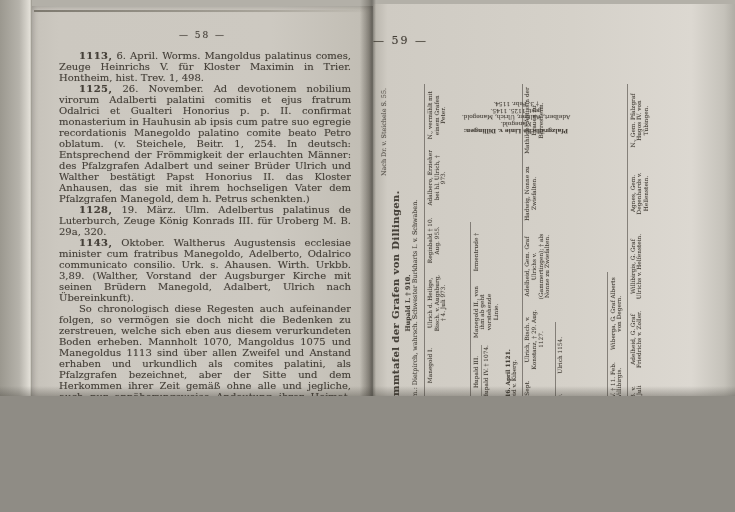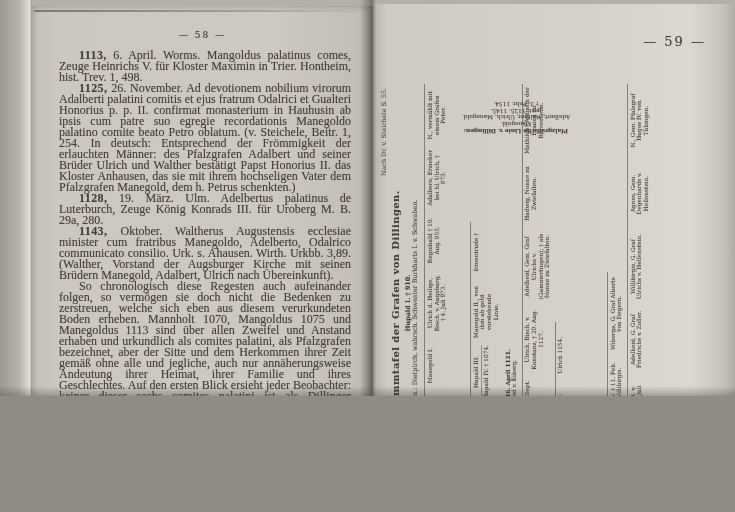--- a/index.html
+++ b/index.html
@@ -24,27 +24,27 @@
   .bottom-shade{position:absolute;left:0;bottom:0;width:735px;height:10px;
          background:linear-gradient(0deg,rgba(60,57,50,.35),transparent);}
 
   .ink{color:rgba(64,59,52,.95);text-shadow:0 0 .7px rgba(64,59,52,.4);}
   .faded{color:rgba(74,69,61,.8);}
 
   
   .pg-head{position:absolute;top:24px;width:100%;text-align:center;
          font-size:9px;letter-spacing:2px;}
   .body-col{position:absolute;left:27px;top:44px;width:292px;height:448px;
-         font-size:12px;line-height:11px;text-align:justify;overflow:hidden;font-family:Liberation Serif, serif;}
+         font-size:10px;line-height:11px;text-align:justify;overflow:hidden;}
   .body-col p{margin:0;text-indent:20px;}
   .body-col .num{font-weight:bold;letter-spacing:.4px;}
 
   
-  .pg-head-r{position:absolute;top:30px;left:0;width:92%;text-align:right;
-         font-size:13px;letter-spacing:2px;}
+  .pg-head-r{position:absolute;top:30px;left:0;width:92%;text-align:left;
+         font-size:11px;letter-spacing:2px;}
   .gen-table{position:absolute;left:-52px;top:140px;width:438px;height:318px;
          transform:rotate(-90deg);font-size:5.8px;line-height:6.6px;text-align:center;}
   .src-note{text-align:right;font-size:6.4px;margin:0 4px 2px 0;}
   .tbl-title{font-weight:bold;font-size:10px;line-height:11px;letter-spacing:.4px;margin-bottom:4px;}
   .root{font-size:6.4px;line-height:7.4px;margin-bottom:5px;}
   .gen-row{display:flex;align-items:flex-start;
          border-top:1px solid rgba(64,59,52,.55);padding-top:1.5px;margin-bottom:4px;}
   .gen-row .cell{flex:1;padding:0 3px;}
   .cell b{font-weight:bold;}
   .stack{margin-top:2px;border-top:1px solid rgba(64,59,52,.45);padding-top:1px;}
@@ -62,21 +62,21 @@
 <body>
 
 <div class="photo">
   <div class="left-sliver"></div>
 
   <div class="page-left">
     <div class="pg-head ink">— 58 —</div>
     <div class="body-col ink">
       <p><span class="num">1113,</span><span> 6. April. Worms. Mangoldus palatinus comes, Zeuge Heinrichs V. für Kloster Maximin in Trier. Hontheim, hist. Trev. 1, 498.</span></p>
       <p><span class="num">1125,</span><span> 26. November. Ad devotionem nobilium virorum Adalberti palatini comitis et ejus fratrum Odalrici et Gualteri Honorius p. p. II. confirmat monasterium in Hauhusin ab ipsis cum patre suo egregie recordationis Manegoldo palatino comite beato Petro oblatum. (v. Steichele, Beitr. 1, 254. In deutsch: Entsprechend der Frömmigkeit der erlauchten Männer: des Pfalzgrafen Adalbert und seiner Brüder Ulrich und Walther bestätigt Papst Honorius II. das Kloster Anhausen, das sie mit ihrem hochseligen Vater dem Pfalzgrafen Manegold, dem h. Petrus schenkten.)</span></p>
-      <p><span class="num">1128,</span><span> 19. März. Ulm. Adelbertus palatinus de Luterburch, Zeuge König Konrads III. für Uroberg M. B. 29a, 280.</span></p>
+      <p><span class="num">1128,</span><span> 19. März. Ulm. Adelbertus palatinus de Luterburch, Zeuge König Konrads III. für Uroberg M. B. 29a, 320.</span></p>
       <p><span class="num">1143,</span><span> Oktober. Waltherus Augustensis ecclesiae minister cum fratribus Manegoldo, Adelberto, Odalrico communicato consilio. Urk. s. Ahausen. Wirth. Urkbb. 3,89. (Walther, Vorstand der Augsburger Kirche mit seinen Brüdern Manegold, Adalbert, Ulrich nach Übereinkunft).</span></p>
       <p>So chronologisch diese Regesten auch aufeinander folgen, so vermögen sie doch nicht die Bedenken zu zerstreuen, welche sich eben aus diesem verurkundeten Boden erheben. Mannholt 1070, Mangoldus 1075 und Manegoldus 1113 sind über allen Zweifel und Anstand erhaben und urkundlich als comites palatini, als Pfalzgrafen bezeichnet, aber der Sitte und dem Herkommen ihrer Zeit gemäß ohne alle und jegliche, auch nur annäherungsweise Andeutung ihrer Heimat, ihrer Familie und ihres Geschlechtes. Auf den ersten Blick ersieht jeder Beobachter: keiner dieser sechs comites palatini ist als Dillinger bezeichnet und unter allen Grafen des Dillingenschen Hauses führt keiner den Titel comes palatinus. Die Dillinger finden sich nirgends als Pfalzgrafen eingetragen. Daher denn auch die verschiedensten Auffassungen bezüglich ihrer Stammesangehörigkeit und die nicht seltenen Verwechselungen nicht bloß mit Persönlichkeiten gleichen Namens, sondern auch ganz anderen Geschlechtes. Die völlige Unmöglichkeit, die fragliche pfalzgräfliche Familie auf der Alb als einen lebendigen Zweig mit dem Stammbaum der Grafen von Dillingen in Verbindung zu bringen, zeigt die eben zu diesem Zwecke beigefügte Stammtafel der Grafen von Dillingen aus dem Werke des Dr. v. Steichele I. S. 55. Nur ganz lose, ohne alle und jegliche Verbindung können die Namen des Pfalzgrafen Manegold von und auf der Alb und die seiner Söhne unter die lebenskräftigen Zweige und Äste dieses altehrwürdigen</p>
     </div>
   </div>
 
   <div class="page-right">
     <div class="pg-head-r ink">— 59 —</div>
 
     <div class="gen-table ink">
       <div class="src-note faded">Nach Dr. v. Steichele S. 55.</div>

